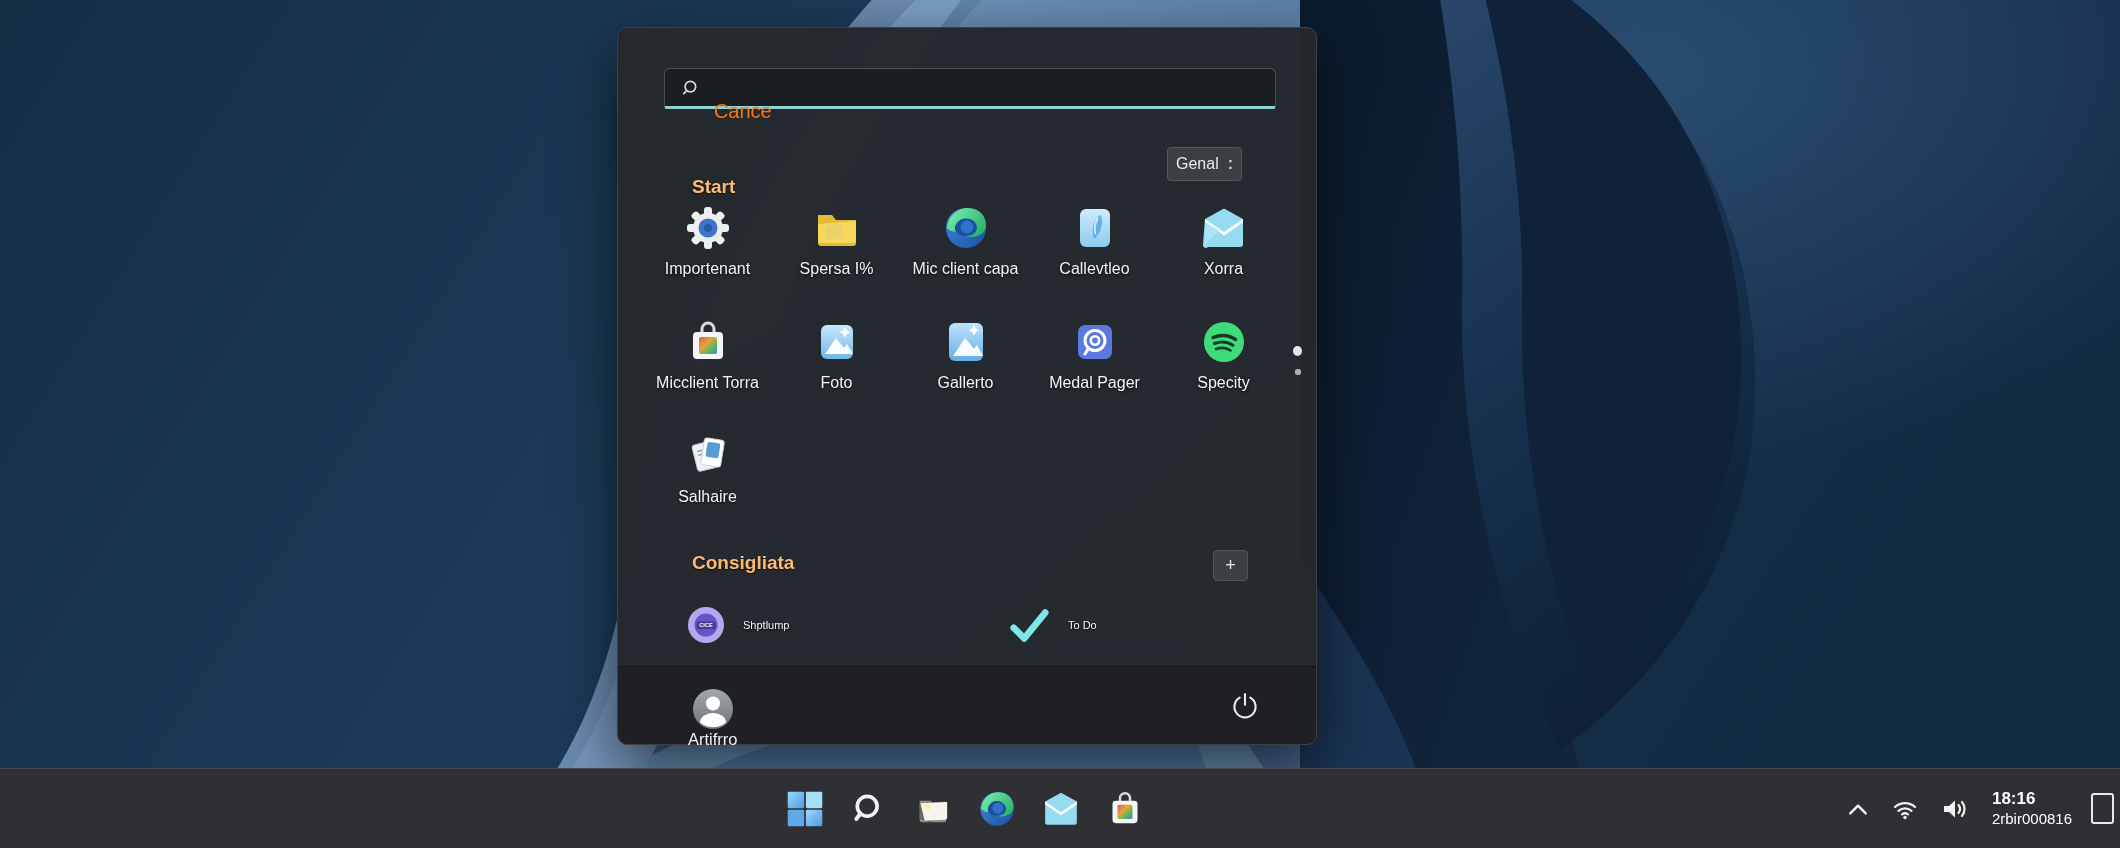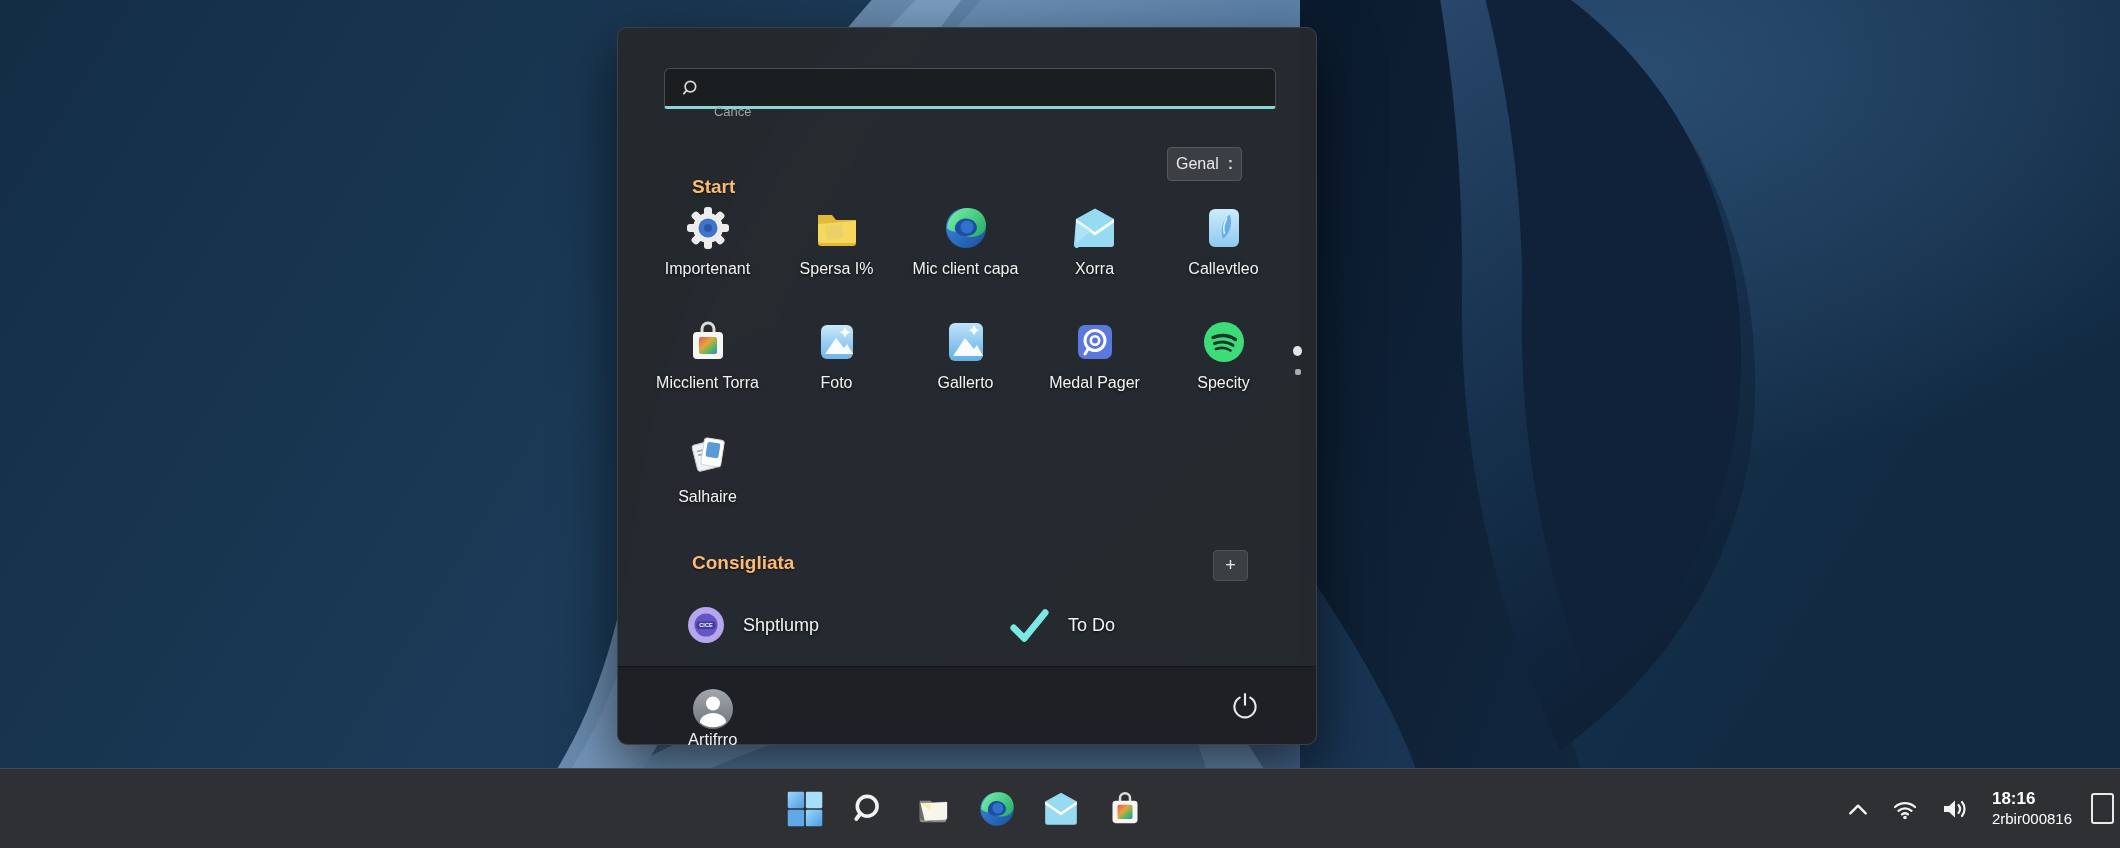--- a/index.html
+++ b/index.html
@@ -10,22 +10,22 @@
   .wallpaper{position:absolute;inset:0;z-index:0;}
 
   
   .start-menu{position:absolute;left:617px;top:27px;width:700px;height:718px;
     background:rgba(37,41,46,.985);border:1px solid #3c4046;border-radius:10px;
     box-shadow:0 22px 60px rgba(0,0,0,.6);z-index:5;}
 
   .search-box{position:absolute;left:46px;top:40px;width:612px;height:41px;
     background:#1b1e21;border:1px solid #4a4d52;border-bottom:3px solid #8ad6d4;
     border-radius:6px 6px 3px 3px;display:flex;align-items:center;gap:13px;padding:0 15px;}
-  .search-box input{background:transparent;border:none;outline:none;color:#a3a3a3;
-    font-size:13px;font-family:"Liberation Sans",sans-serif;width:100%;margin-top:48px;}
+  .search-box input{background:transparent;border:none;outline:none;color:#f97316;
+    font-size:20px;font-family:"Liberation Sans",sans-serif;width:100%;margin-top:48px;}
 
   .section-title{position:absolute;color:#fdba74;font-size:19px;font-weight:bold;
     text-shadow:0 1px 2px rgba(0,0,0,.6);}
   .title-start{left:74px;top:148px;}
   .title-reco{left:74px;top:524px;}
 
   .all-apps-btn{position:absolute;left:549px;top:119px;height:34px;padding:0 8px;
     background:#3b3f44;border:1px solid #54585d;border-radius:4px;color:#e9e9e9;
     font-size:16px;display:flex;align-items:center;gap:9px;cursor:pointer;}
   .all-apps-btn .sfx{font-weight:bold;color:#d6d6d6;}
@@ -41,21 +41,21 @@
     align-items:center;gap:13px;}
   .dot-lg{width:9px;height:10px;border-radius:50%;background:#e4e6e8;cursor:pointer;}
   .dot-sm{width:6px;height:6px;border-radius:2px;background:#a9adb2;cursor:pointer;}
 
   .expand-btn{position:absolute;left:595px;top:522px;width:35px;height:31px;background:#3b3f44;
     border:1px solid #505459;border-radius:4px;color:#e8e8e8;font-size:18px;display:flex;
     align-items:center;justify-content:center;cursor:pointer;}
 
   .rec-item{position:absolute;display:flex;align-items:center;gap:17px;cursor:pointer;
     padding:6px 10px;border-radius:6px;}
-  .rec-item .rec-label{font-size:18px;color:#f3f3f3;text-shadow:0 1px 3px rgba(0,0,0,.8);}
+  .rec-item .rec-label{font-size:11px;color:#f3f3f3;text-shadow:0 1px 3px rgba(0,0,0,.8);}
   .rec-1{left:58px;top:571px;}
   .rec-2{left:380px;top:571px;gap:18px;}
 
   .menu-footer{position:absolute;left:0;right:0;bottom:0;height:78px;
     background:rgba(29,32,37,.95);border-top:1px solid #121417;border-radius:0 0 10px 10px;}
   .user-chip{position:absolute;left:62px;top:17px;display:flex;align-items:center;
     cursor:pointer;padding:4px 8px;border-radius:6px;flex-direction:column;}
   .user-chip .user-name{font-size:16.5px;color:#efefef;}
   .power-button{position:absolute;right:52px;top:20px;width:38px;height:38px;border-radius:6px;
     display:flex;align-items:center;justify-content:center;cursor:pointer;}
@@ -188,40 +188,40 @@
         <circle cx="24" cy="24" r="20" fill="url(#egB)"></circle>
         <path d="M5 24 C6 11 16 4 26 4 C38 4 44 13 44 21 C44 29 37 33 29 33 C23 33 20 29 21 26 C15 29 8 28 5 24 Z" fill="url(#egG)"></path>
         <path d="M13 26 a11 10 0 0 1 22 -3 c0 6 -5 9 -11 9 a11 8 0 0 1 -11 -6 z" fill="#1d4f9e"></path>
         <circle cx="25" cy="23" r="6.5" fill="#2f72c9"></circle>
       </svg>
       <span class="app-label">Mic client capa</span>
     </div>
 
     <div class="app-tile">
       <svg class="app-icon" viewBox="0 0 48 48">
+        <defs>
+            <linearGradient id="vidG" x1="0" y1="0" x2="0" y2="1">
+          <stop offset="0" stop-color="#cdecfc"></stop>
+              <stop offset="1" stop-color="#8fc9ee"></stop>
+            </linearGradient>
+          </defs>
+        <rect x="9" y="5" width="30" height="38" rx="6" fill="url(#vidG)"></rect>
+        <path d="M29 11 C22 17 20 26 23 35 C29 30 33 21 30 11 Z" fill="#5fa8e8" opacity="0.9"></path>
+        <path d="M27 14 C24 19 23 25 24.5 30" stroke="#d9f0fd" stroke-width="1.6" fill="none"></path>
+      </svg>
+      <span class="app-label">Callevtleo</span>
+    </div>
+
+    <div class="app-tile">
+      <svg class="app-icon" viewBox="0 0 48 48">
         <path d="M5 15 L24 4.5 L43 15 V40 a3 3 0 0 1 -3 3 H8 a3 3 0 0 1 -5 -3 Z" fill="#97dbf2"></path>
         <path d="M5 15 L24 28 L43 15 L43 18.5 L24 31.5 L5 18.5 Z" fill="#ffffff"></path>
         <path d="M5 40 L20 26 L5 18 Z" fill="#b5e7f6" opacity="0.7"></path>
       </svg>
       <span class="app-label">Xorra</span>
-    </div>
-
-    <div class="app-tile">
-      <svg class="app-icon" viewBox="0 0 48 48">
-        <defs>
-            <linearGradient id="vidG" x1="0" y1="0" x2="0" y2="1">
-          <stop offset="0" stop-color="#cdecfc"></stop>
-              <stop offset="1" stop-color="#8fc9ee"></stop>
-            </linearGradient>
-          </defs>
-        <rect x="9" y="5" width="30" height="38" rx="6" fill="url(#vidG)"></rect>
-        <path d="M29 11 C22 17 20 26 23 35 C29 30 33 21 30 11 Z" fill="#5fa8e8" opacity="0.9"></path>
-        <path d="M27 14 C24 19 23 25 24.5 30" stroke="#d9f0fd" stroke-width="1.6" fill="none"></path>
-      </svg>
-      <span class="app-label">Callevtleo</span>
     </div>
 
     <div class="app-tile">
       <svg class="app-icon" viewBox="0 0 48 48">
         <defs>
             <linearGradient id="stG" x1="0" y1="0" x2="1" y2="1">
           <stop offset="0" stop-color="#e05a4e"></stop>
               <stop offset="0.4" stop-color="#e8a33d"></stop>
           <stop offset="0.7" stop-color="#58b85c"></stop>
               <stop offset="1" stop-color="#3f7fd9"></stop>

